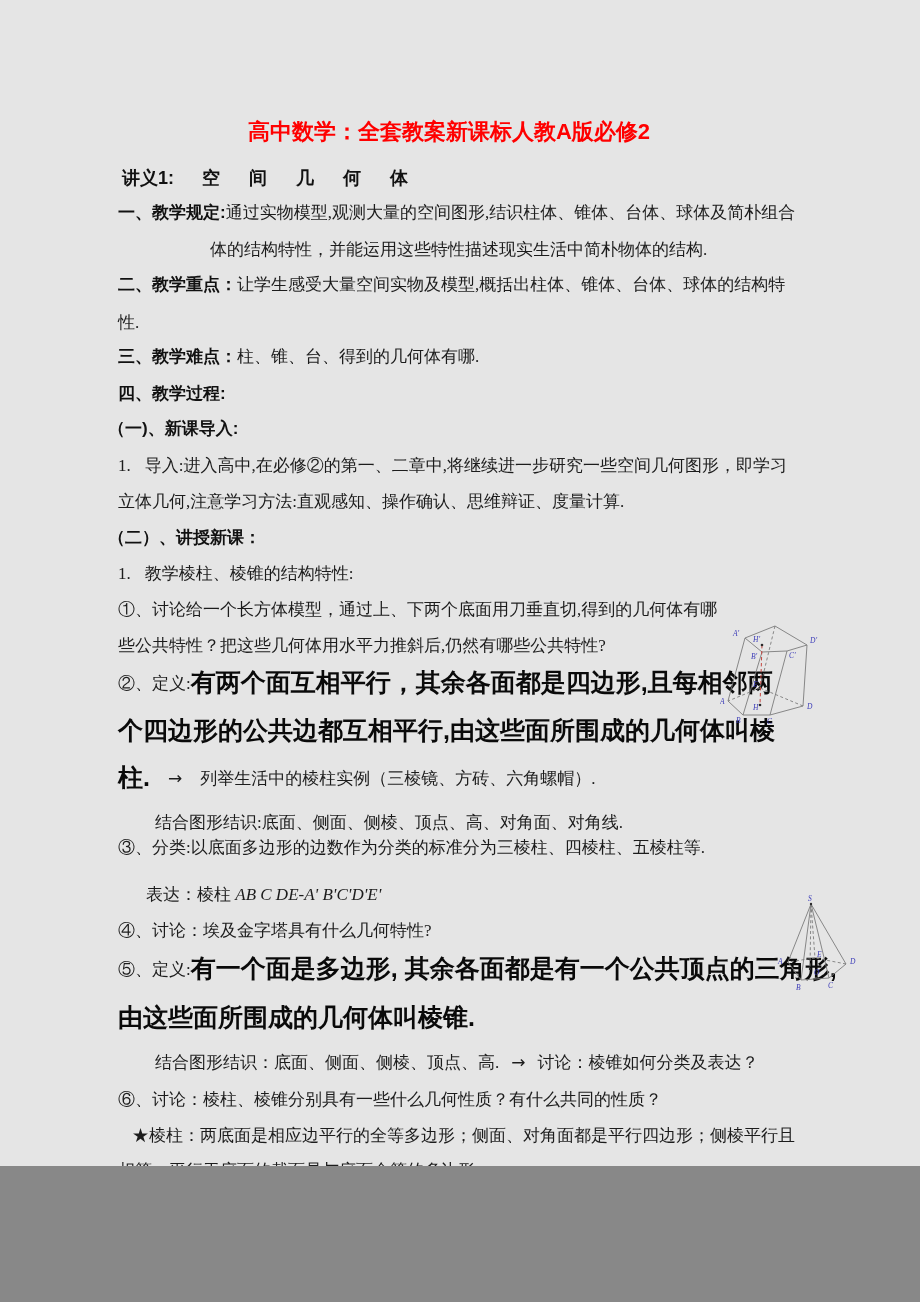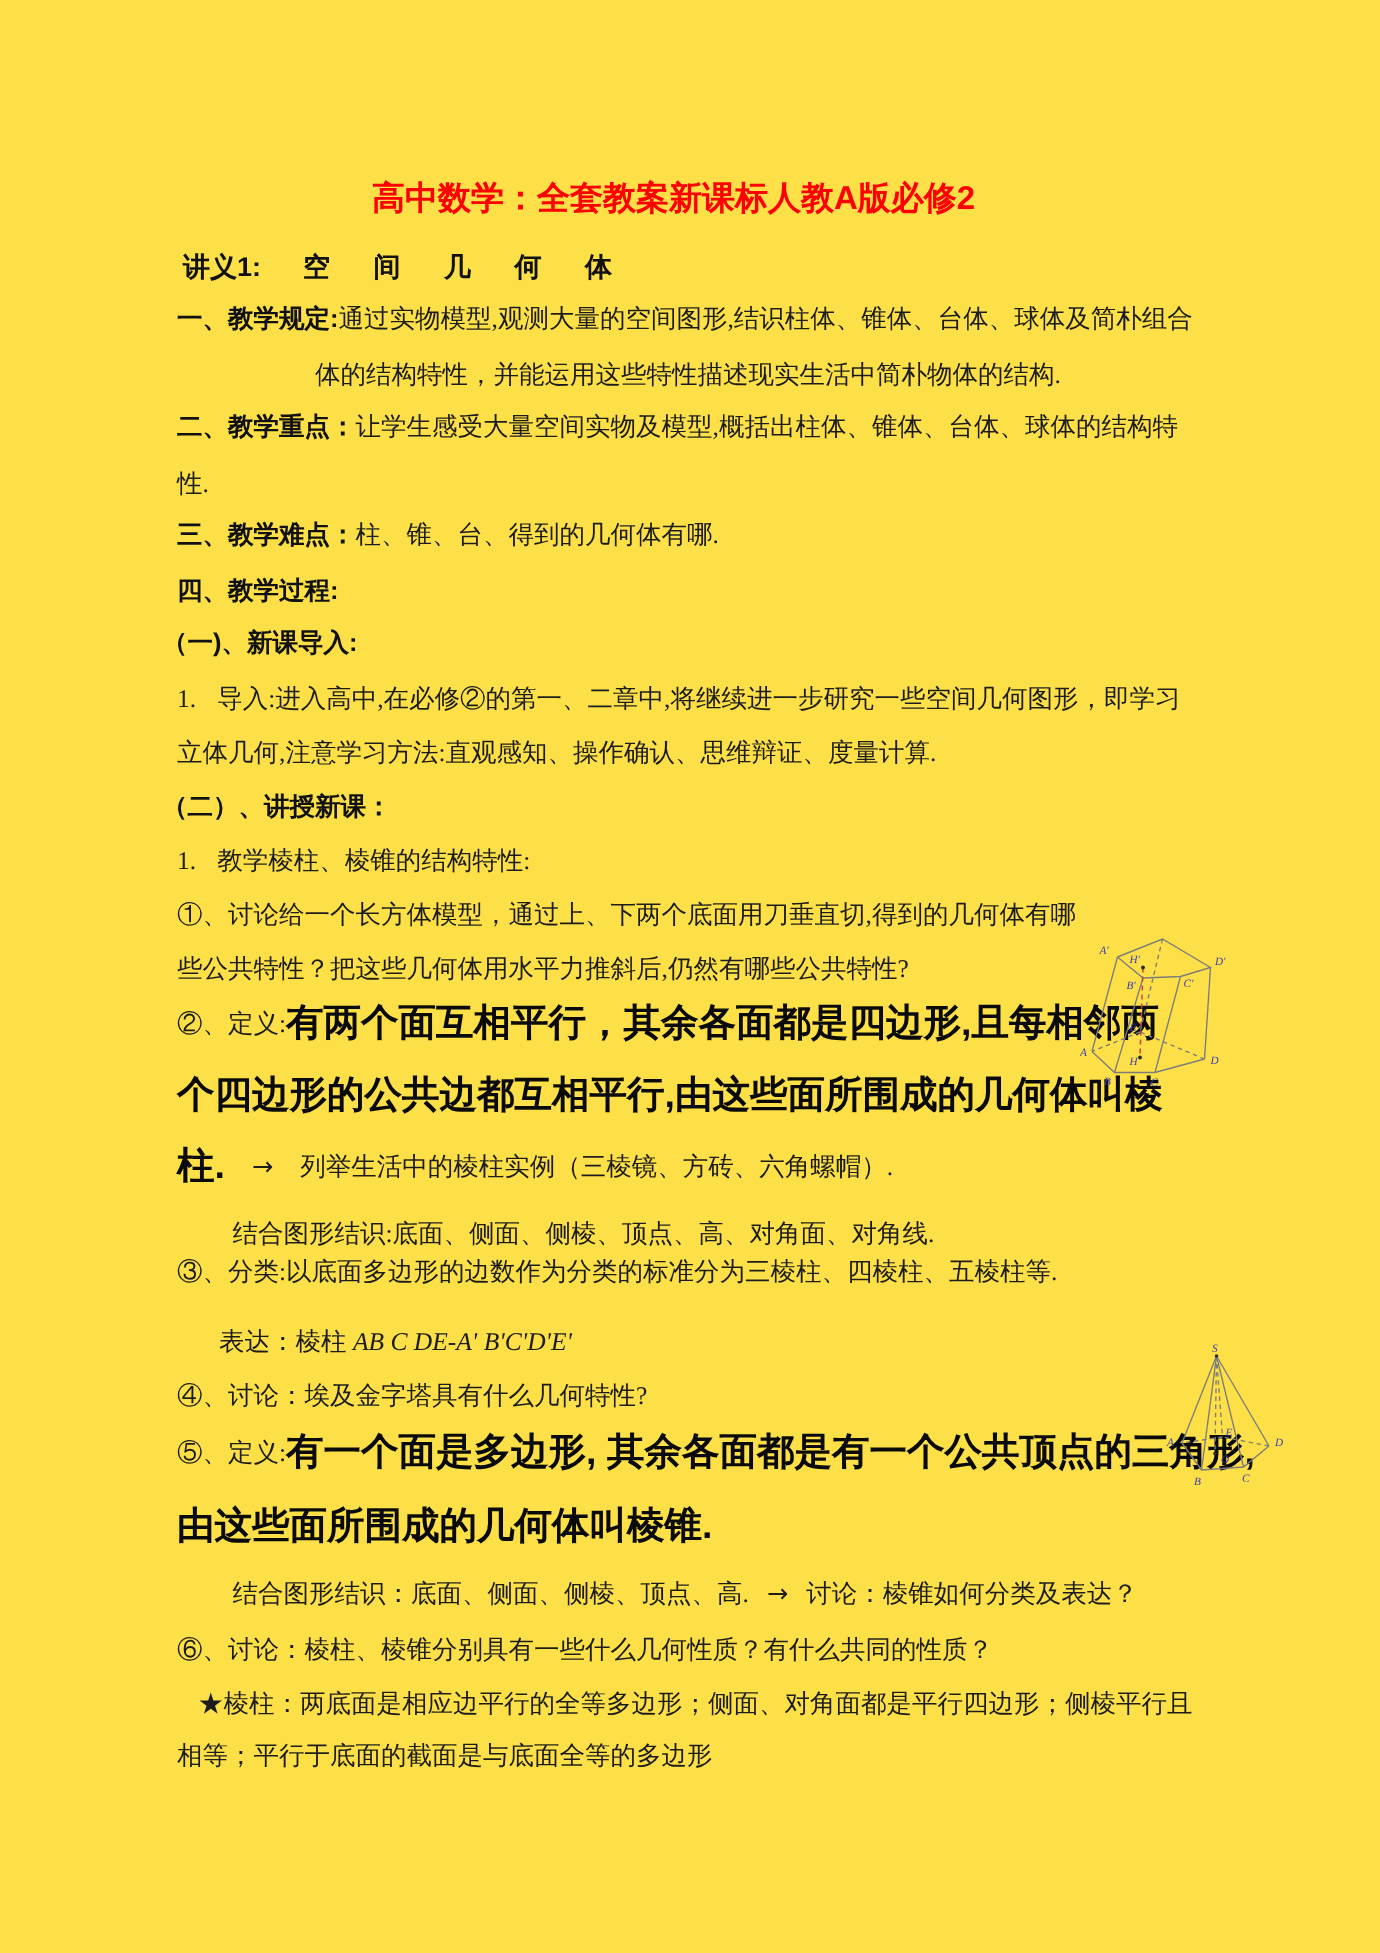--- a/index.html
+++ b/index.html
@@ -1,19 +1,19 @@
 <!DOCTYPE html>
 <html><head>
 <meta charset="utf-8">
 <style>
   html,body{margin:0;padding:0;background:#888;}
   .page{
     position:relative;
-    width:920px;height:1302px;
-    background:#fde047;
+    width:920px;height:1166px;
+    background:#e5e5e5;
     overflow:hidden;
     font-family:"Liberation Serif","DejaVu Serif",serif;
     color:#1c1c1c;
   }
   .line{position:absolute;white-space:nowrap;line-height:1.25;font-size:17px;}
   .doc-title{
     left:0;top:118px;width:898px;text-align:center;
     font-family:"Liberation Sans","DejaVu Sans",sans-serif;
     font-weight:bold;font-size:22px;
   }

